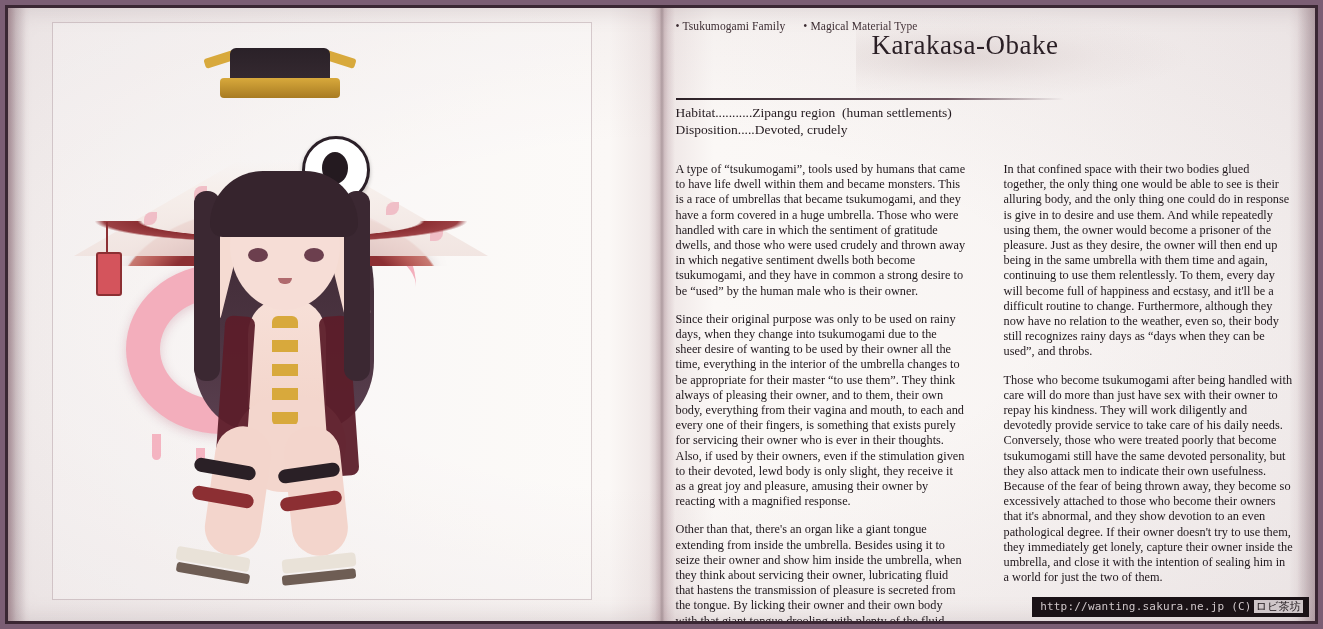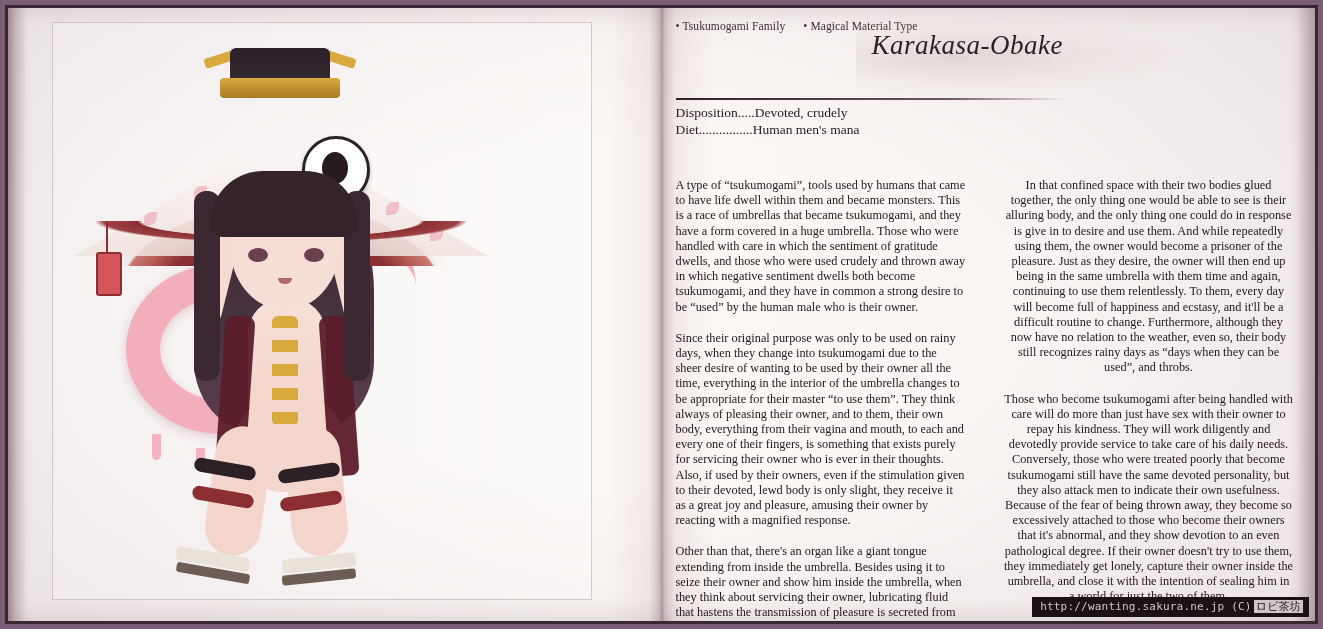--- a/index.html
+++ b/index.html
@@ -321,21 +321,20 @@
     font-size: 11.5px;
     color: #3b2b31;
     letter-spacing: .1px;
   }
   .kicker span.sep { display: inline-block; width: 18px; }
 
   .romaji {
     position: absolute;
     left: 196px; top: 16px;
     font-family: "Liberation Serif", serif;
-    font-style: italic;
     font-size: 27px;
     color: #2a1f25;
     letter-spacing: .5px;
   }
   .title-block {
     position: absolute;
     left: 0; top: 36px;
     width: 400px;
   }
   .title-jp {
@@ -390,22 +389,22 @@
   .col {
     position: absolute;
     top: 0;
     width: 290px;
     font-size: 12.3px;
     line-height: 15.2px;
     color: #1f171c;
     text-align: left;
   }
   .col.c1 { left: 0; }
-  .col.c2 { left: 328px; text-align: center; }
-  .col p { margin: 16px 0 13px 0; }
+  .col.c2 { left: 328px; }
+  .col p { margin: 0 0 13px 0; }
 
   .url-bar {
     position: absolute;
     right: 6px;
     bottom: 4px;
     background: #1a1216;
     color: #cfc6c9;
     font-family: "DejaVu Sans Mono", monospace;
     font-size: 11px;
     padding: 2px 6px 3px 8px;
@@ -504,22 +503,22 @@
           <span>• Tsukumogami Family</span><span class="sep"></span><span>• Magical Material Type</span>
         </div>
 
         <div class="title-smudge"></div>
 
         <div class="romaji">Karakasa-Obake</div>
 
         <div class="title-rule"></div>
 
         <div class="stats">
+          <div class="row">Habitat...........Zipangu region  (human settlements)</div>
           <div class="row">Disposition.....Devoted, crudely</div>
-          <div class="row">Diet................Human men's mana</div>
         </div>
 
         <div class="cols">
           <div class="col c1">
             <p>A type of “tsukumogami”, tools used by humans that came to have life dwell within them and became monsters. This is a race of umbrellas that became tsukumogami, and they have a form covered in a huge umbrella. Those who were handled with care in which the sentiment of gratitude dwells, and those who were used crudely and thrown away in which negative sentiment dwells both become tsukumogami, and they have in common a strong desire to be “used” by the human male who is their owner.</p>
             <p>Since their original purpose was only to be used on rainy days, when they change into tsukumogami due to the sheer desire of wanting to be used by their owner all the time, everything in the interior of the umbrella changes to be appropriate for their master “to use them”. They think always of pleasing their owner, and to them, their own body, everything from their vagina and mouth, to each and every one of their fingers, is something that exists purely for servicing their owner who is ever in their thoughts. Also, if used by their owners, even if the stimulation given to their devoted, lewd body is only slight, they receive it as a great joy and pleasure, amusing their owner by reacting with a magnified response.</p>
             <p>Other than that, there's an organ like a giant tongue extending from inside the umbrella. Besides using it to seize their owner and show him inside the umbrella, when they think about servicing their owner, lubricating fluid that hastens the transmission of pleasure is secreted from the tongue. By licking their owner and their own body with that giant tongue drooling with plenty of the fluid, they generate even deeper pleasure, and further please their owner. Also, if they put their owner inside and close the umbrella, it will repel not just rain, but even swords and magic, creating a world just for the two of them and barring all intruders.</p>
           </div>
           <div class="col c2">
             <p>In that confined space with their two bodies glued together, the only thing one would be able to see is their alluring body, and the only thing one could do in response is give in to desire and use them. And while repeatedly using them, the owner would become a prisoner of the pleasure. Just as they desire, the owner will then end up being in the same umbrella with them time and again, continuing to use them relentlessly. To them, every day will become full of happiness and ecstasy, and it'll be a difficult routine to change. Furthermore, although they now have no relation to the weather, even so, their body still recognizes rainy days as “days when they can be used”, and throbs.</p>

